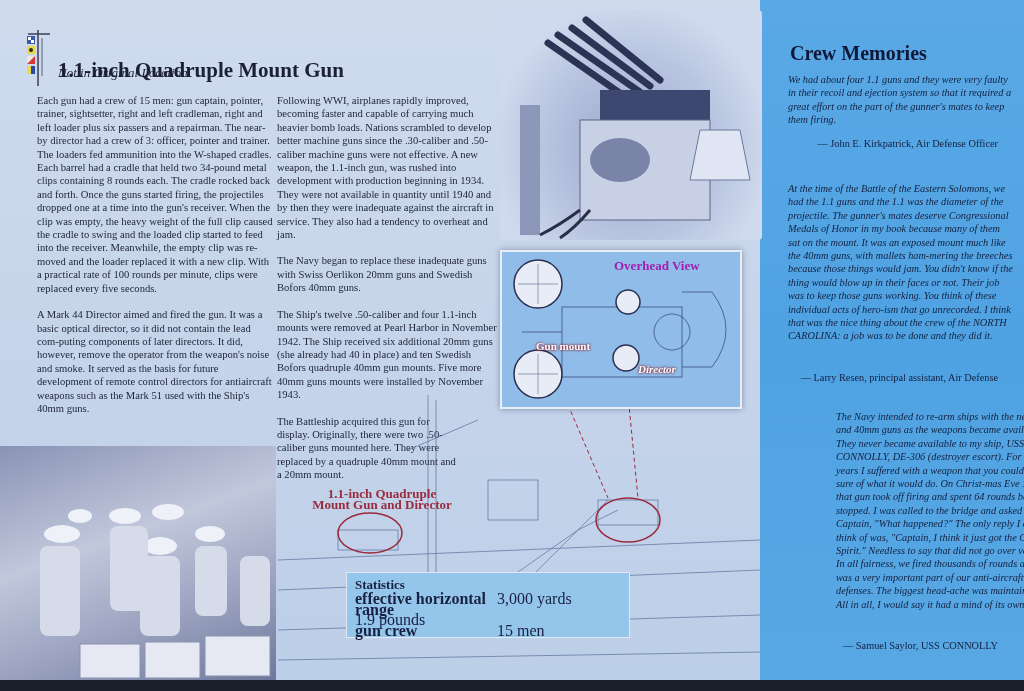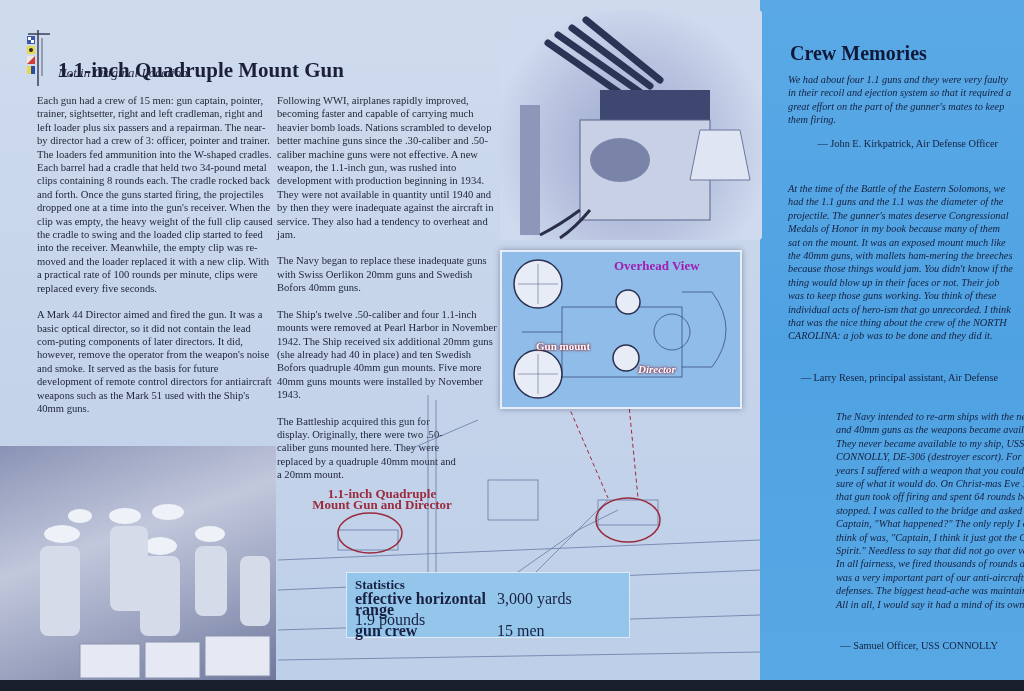--- a/index.html
+++ b/index.html
@@ -181,16 +181,16 @@
         <span class="stats-val">15 men</span>
       </div>
   </div>
 
   <div class="crew-title">Crew Memories</div>
   <div class="quote q1">We had about four 1.1 guns and they were very faulty in their recoil and ejection system so that it required a great effort on the part of the gunner's mates to keep them firing.</div>
   <div class="attrib a1">— John E. Kirkpatrick, Air Defense Officer</div>
   <div class="quote q2">At the time of the Battle of the Eastern Solomons, we had the 1.1 guns and the 1.1 was the diameter of the projectile.  The gunner's mates deserve Congressional Medals of Honor in my book because many of them sat on the mount.  It was an exposed mount much like the 40mm guns, with mallets ham-mering the breeches because those things would jam.   You didn't know if the thing would blow up in their faces or not.  Their job was to keep those guns working.  You think of these individual acts of hero-ism that go unrecorded.  I think that was the nice thing about the crew of the NORTH CAROLINA: a job was to be done and they did it.</div>
   <div class="attrib a2">— Larry Resen, principal assistant, Air Defense</div>
   <div class="quote q3">The Navy intended to re-arm ships with the new 20mm and 40mm guns as the weapons became available. They never became available to my ship, USS CONNOLLY, DE-306 (destroyer escort). For over two years I suffered with a weapon that you could never be sure of what it would do. On Christ-mas Eve 1944, that gun took off firing and spent 64 rounds before it stopped. I was called to the bridge and asked by our Captain, "What happened?" The only reply I could think of was, "Captain, I think it just got the Christmas Spirit."  Needless to say that did not go over very well.  In all fairness, we fired thousands of rounds and it was a very important part of our anti-aircraft defenses. The biggest head-ache was maintaining it. All in all, I would say it had a mind of its own.</div>
-  <div class="attrib a3">— Samuel Officer, USS CONNOLLY</div>
+  <div class="attrib a3">— Samuel Saylor, USS CONNOLLY</div>
 
   <div class="bottom-edge"></div>
 </div>
 
 </body></html>

